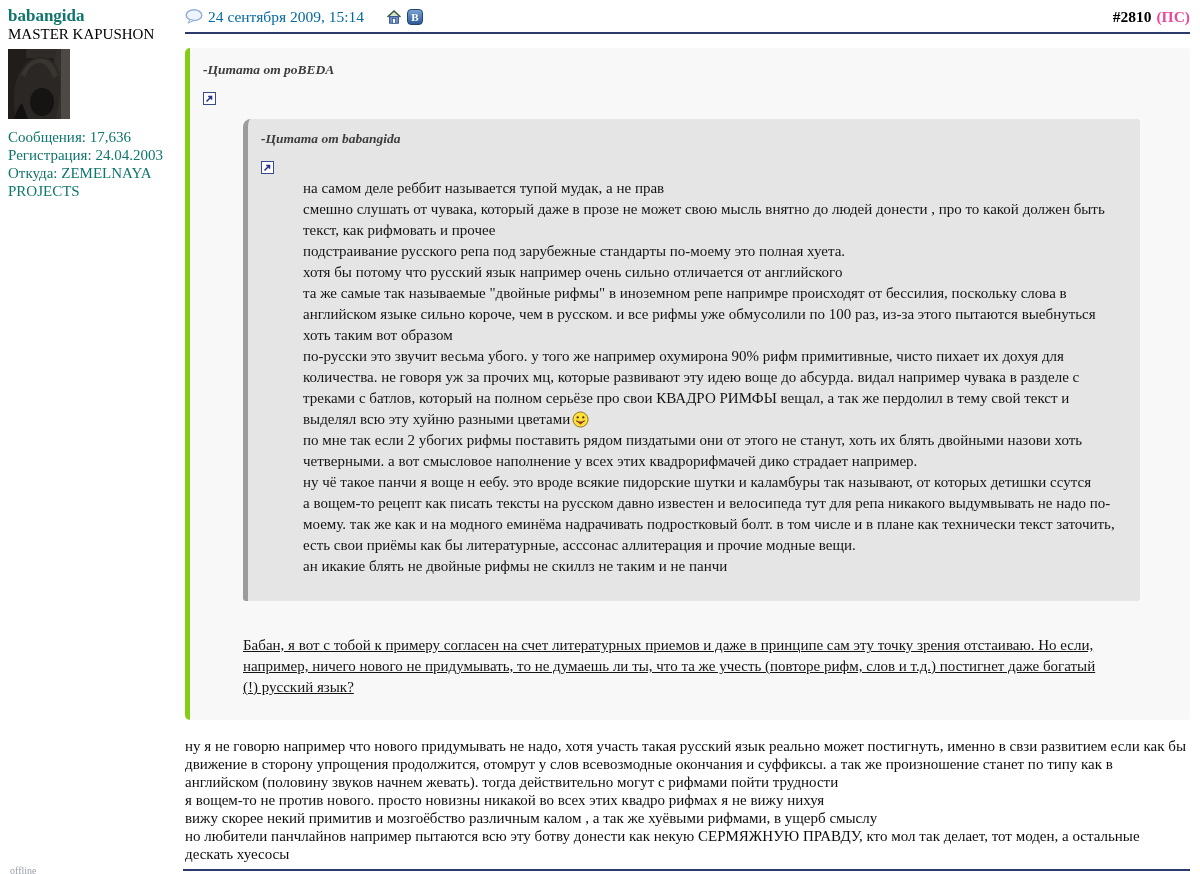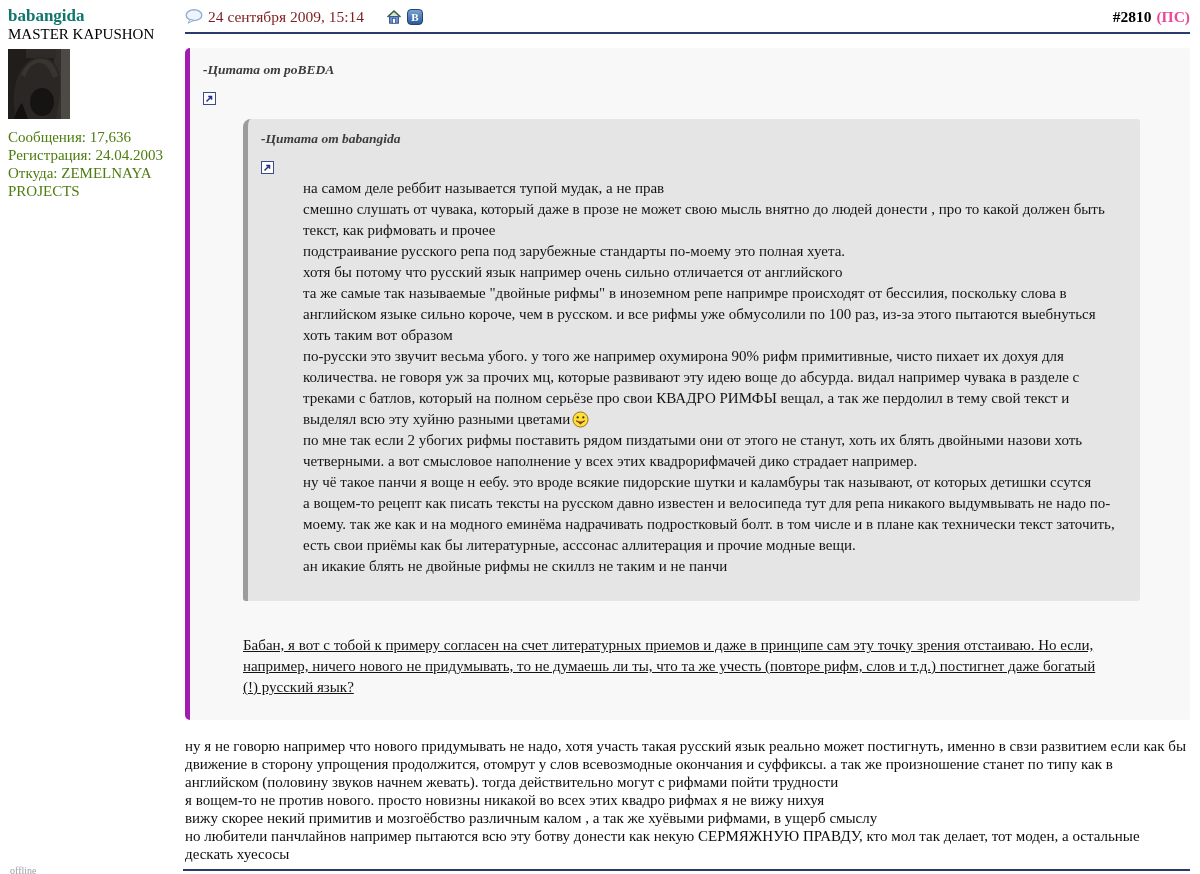--- a/index.html
+++ b/index.html
@@ -8,44 +8,44 @@
     width:1200px; height:874px; background:#ffffff; overflow:hidden; position:relative;
     font-family:"Liberation Serif", serif; color:#111;
   }
   .post { display:flex; width:1200px; }
 
   
   .sidebar { flex:0 0 185px; width:185px; padding:6px 0 0 8px; }
   .username { font-weight:bold; font-size:17px; line-height:19px; color:#0f766e; }
   .usertitle { font-size:15px; line-height:18px; color:#000; }
   .avatar { margin-top:6px; width:62px; height:70px; line-height:0; }
-  .stats { margin-top:9px; font-size:15px; line-height:18px; width:172px; color:#4d7c0f; }
+  .stats { margin-top:9px; font-size:15px; line-height:18px; width:172px; color:#0f766e; }
 
   
   .content { flex:1 1 auto; padding-right:10px; position:relative; }
   .post-header { display:flex; align-items:center; padding-top:7px; font-size:15.5px; height:27px; }
   .icon { display:inline-block; line-height:0; }
   .bubble-icon { margin-right:5px; }
-  .date { color:#7f1d1d; }
+  .date { color:#0369a1; }
   .home-icon { margin-left:22px; cursor:pointer; }
   .vb-icon {
     margin-left:5px; width:16px; height:16px; border-radius:4px; cursor:pointer;
     background:linear-gradient(#7aa2d4, #2d5a96); border:1px solid #24456e;
     color:#fff; font-weight:bold; font-size:11px; line-height:14px; text-align:center;
     display:inline-block;
   }
   .spacer { flex:1 1 auto; }
   .postnum { font-weight:bold; color:#000; }
   .permalink { font-weight:bold; color:#ec4899; margin-left:5px; cursor:pointer; }
   .hr-top { height:2px; background:#2c3a6b; margin-top:5px; }
 
   
   blockquote { margin:0; }
   .quote-outer {
-    margin-top:14px; background:#f8f8f8; border-left:5px solid #a21caf;
+    margin-top:14px; background:#f8f8f8; border-left:5px solid #84cc16;
     border-radius:5px 3px 3px 5px; padding:8px 0 22px 0;
   }
   .qheader { font-style:italic; font-weight:bold; font-size:13.5px; color:#3c3c3c; margin:6px 10px 0 13px; }
   .jump { display:inline-block; margin:14px 0 0 13px; line-height:0; cursor:pointer; }
   .quote-inner {
     margin:10px 50px 0 53px; background:#e5e5e5; border-left:5px solid #9c9c9c;
     border-radius:8px 3px 3px 3px; padding:6px 0 24px 0;
   }
   .qtext { margin:0 18px 0 55px; font-size:15px; line-height:21px; color:#141414; }
   .qtext p { margin:0; }

